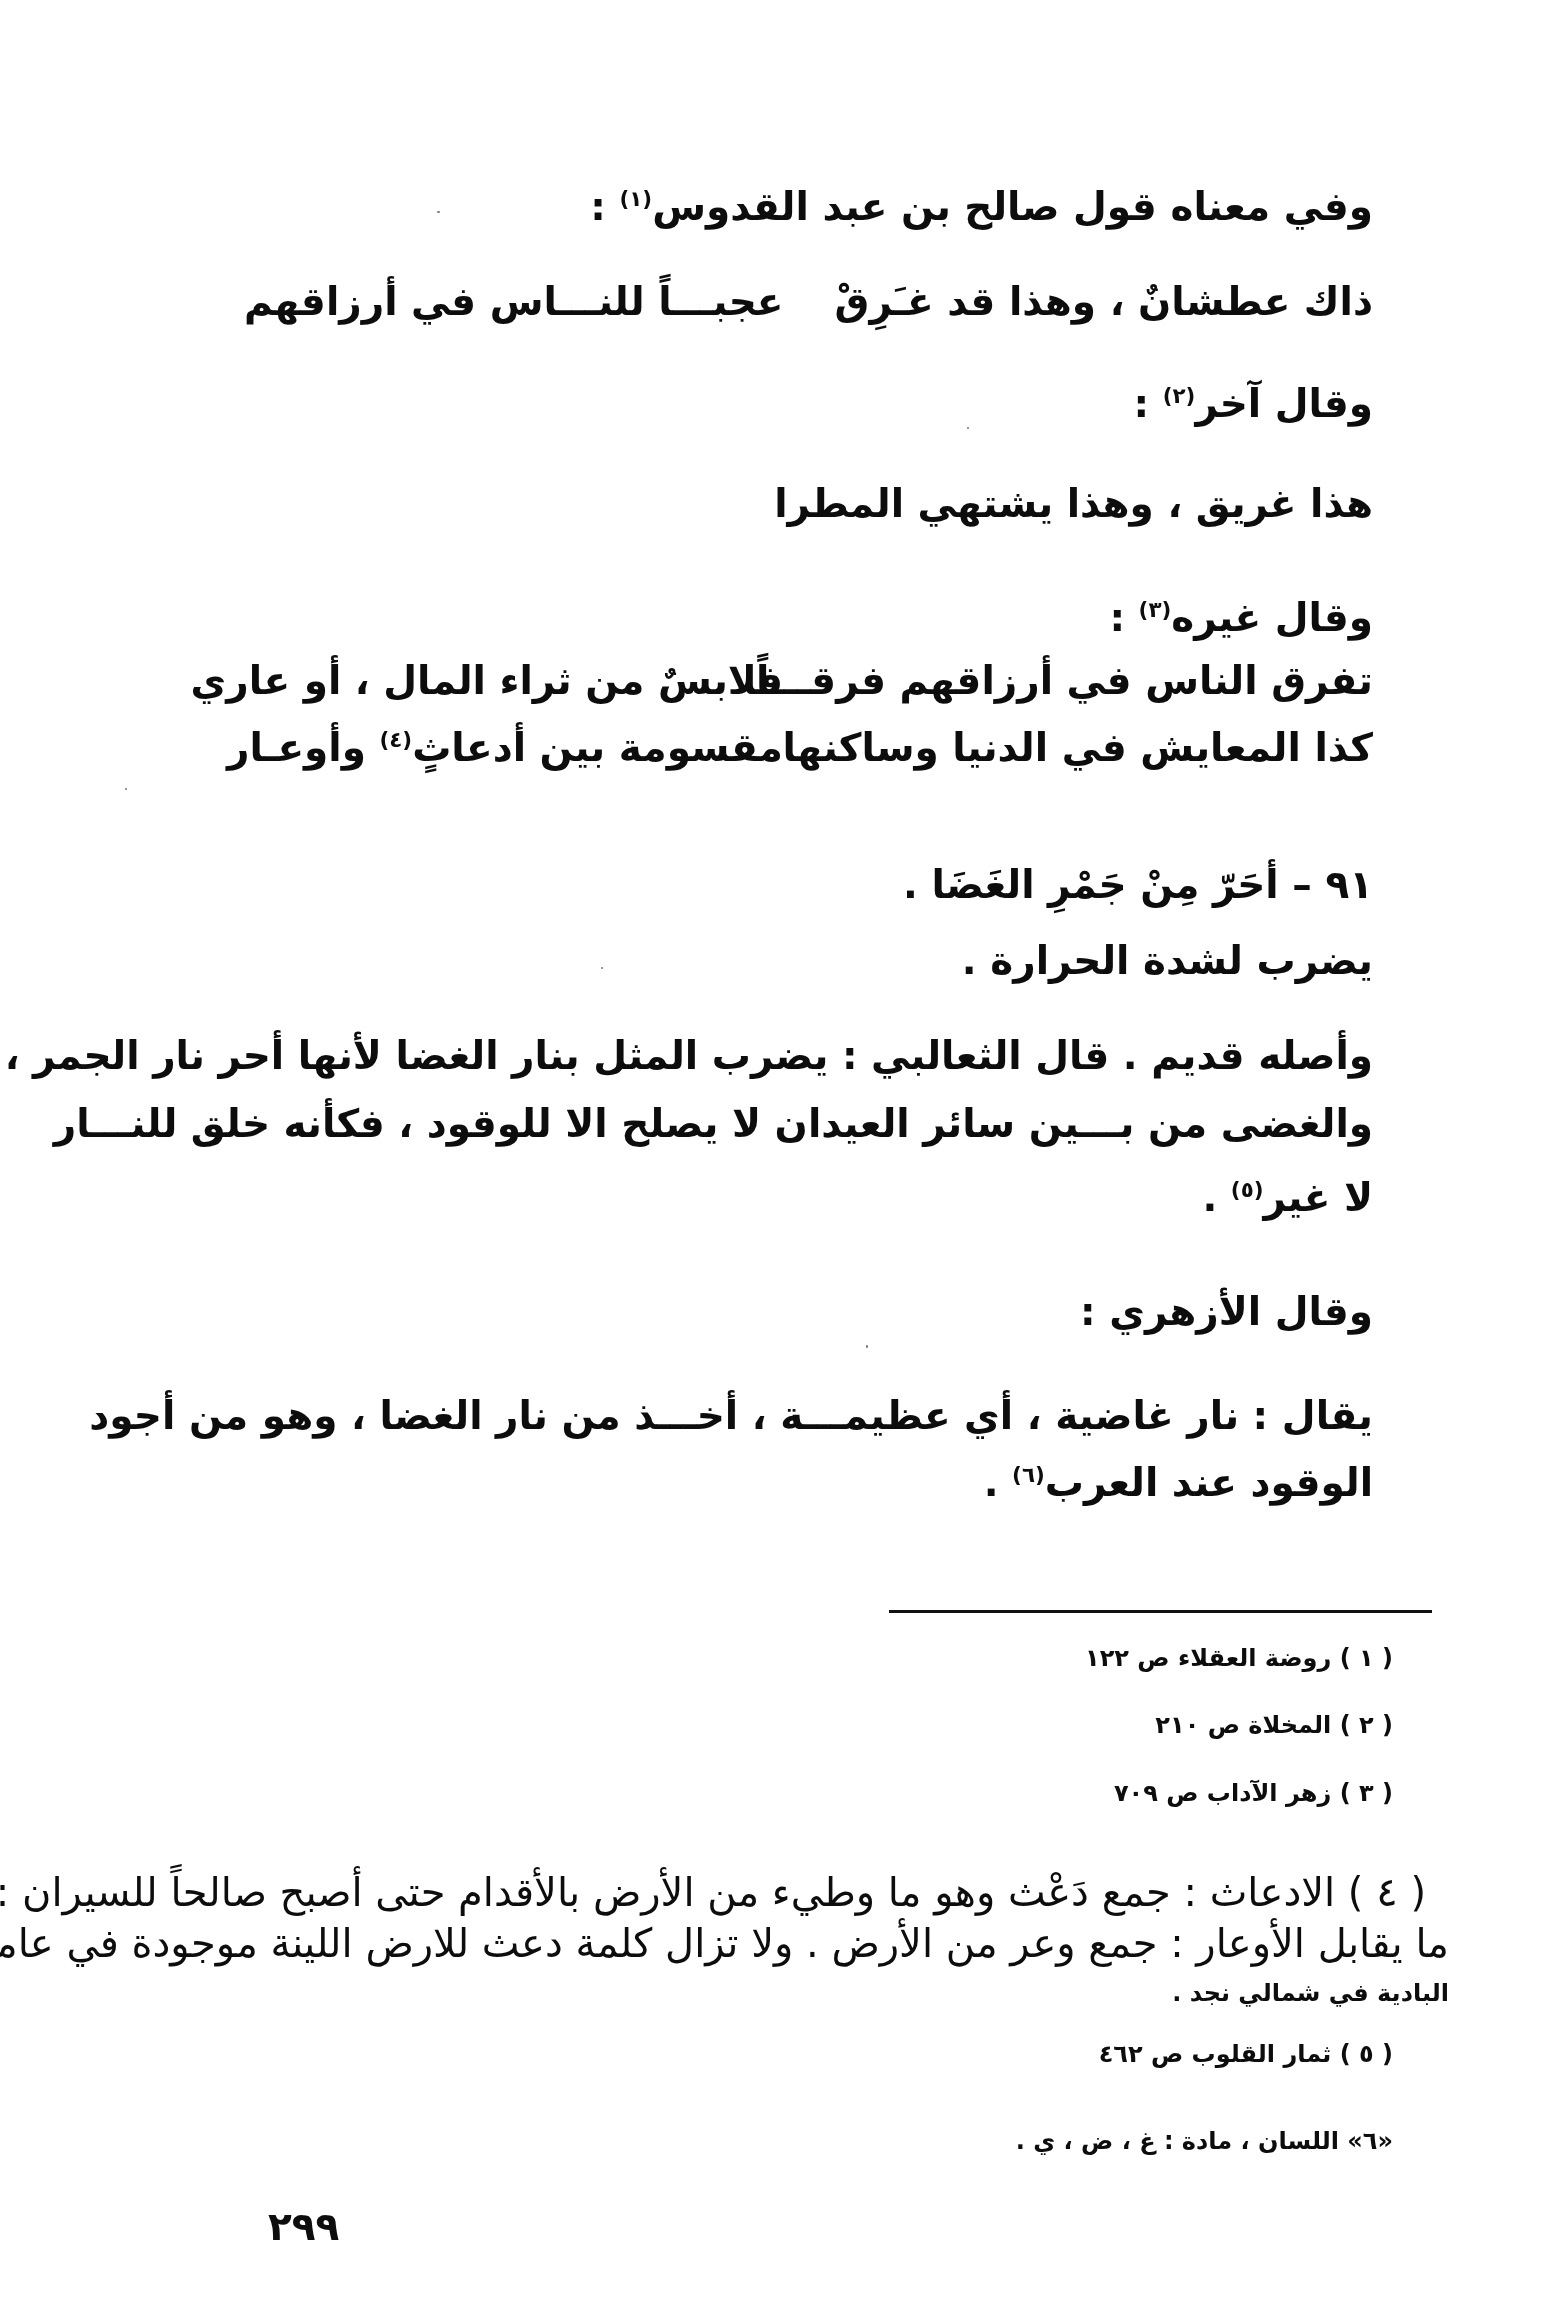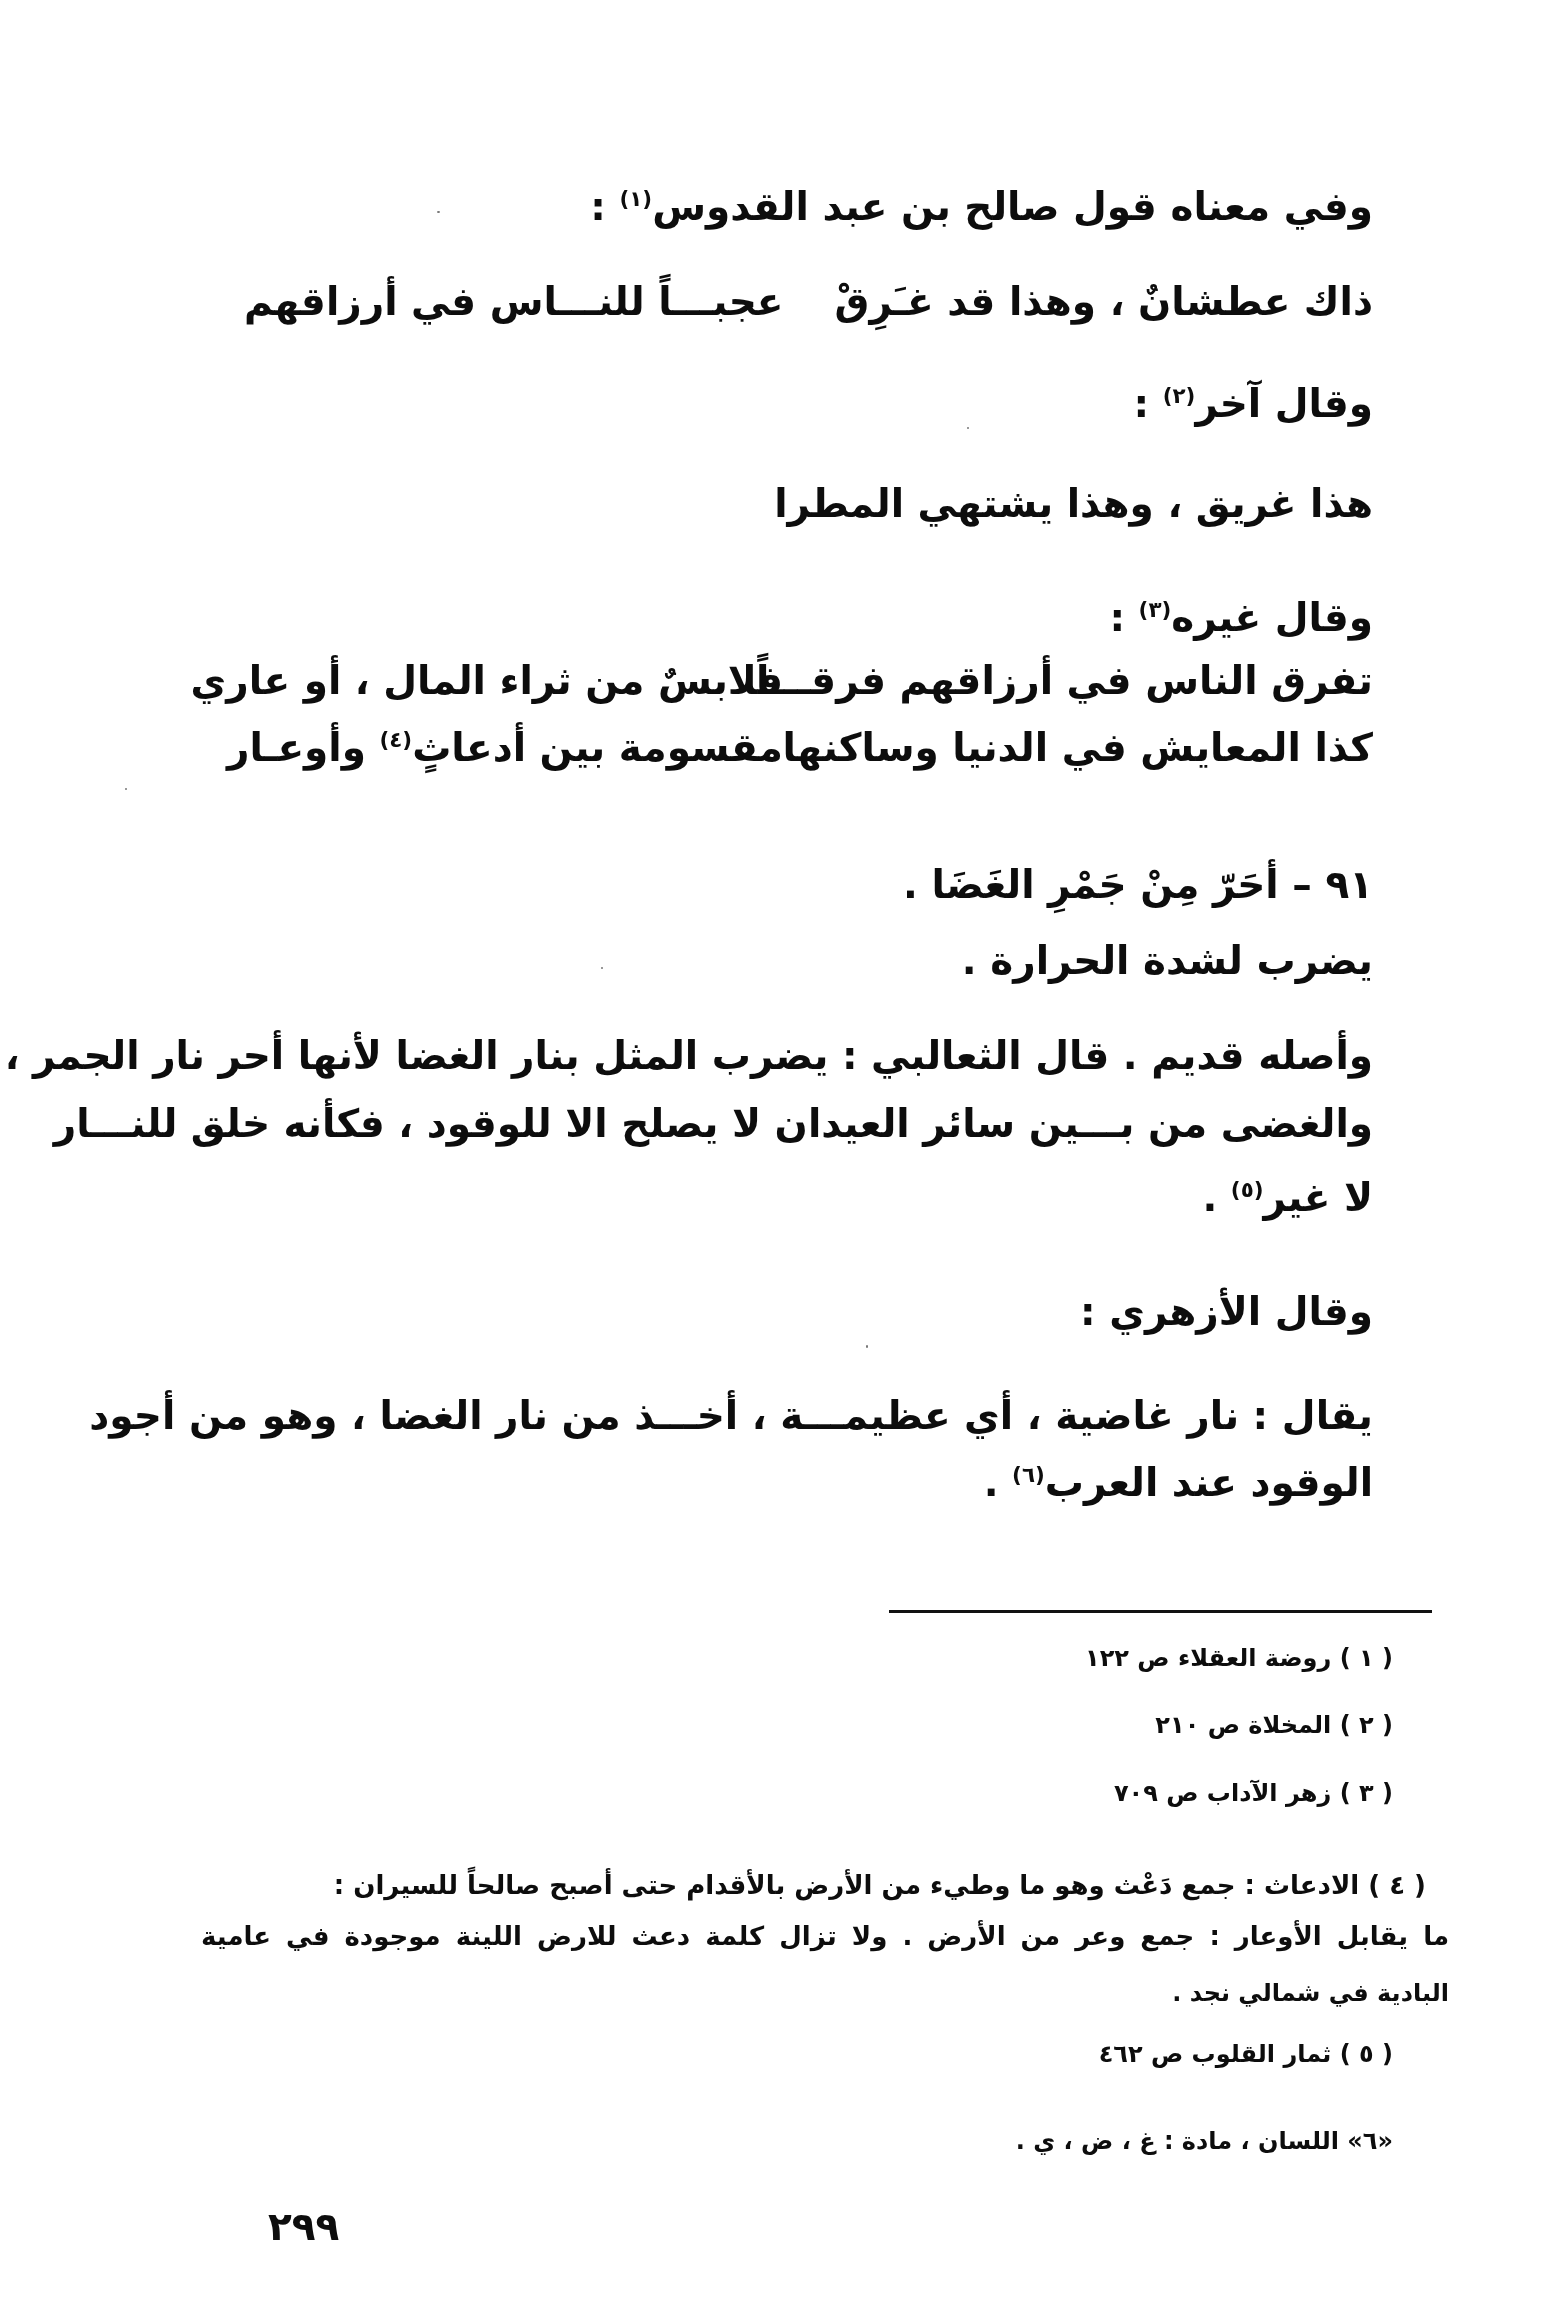--- a/index.html
+++ b/index.html
@@ -15,21 +15,21 @@
     .fn-txt { font-size: 24px; }
     .right { right: 193px; }
     sup { font-size: 0.55em; vertical-align: super; line-height: 0; }
     .verse {
       position: absolute; right: 193px; direction: rtl; display: flex; width: 1179px;
       font-size: 39px; font-weight: bold; white-space: nowrap; line-height: 1;
     }
     .verse .hemi { width: 590px; text-align: right; }
     .verse .hemi.second { text-align: right; }
     .justify { position: absolute; right: 193px; width: 1179px; direction: rtl; text-align: justify; text-align-last: justify; font-size: 39px; font-weight: bold; white-space: nowrap; line-height: 1; }
-    .justify-fn { position: absolute; right: 193px; width: 1248px; direction: rtl; text-align: justify; text-align-last: justify; font-size: 26px; font-weight: bold; white-space: nowrap; line-height: 1; }
+    .justify-fn { position: absolute; right: 193px; width: 1248px; direction: rtl; text-align: justify; text-align-last: justify; font-size: 40px; font-weight: normal; white-space: nowrap; line-height: 1; }
     .rule { position: absolute; left: 889px; top: 1610px; width: 543px; height: 3.1px; background: #111; }
     .page-no { position: absolute; left: 268px; top: 2207px; font-size: 39px; font-weight: bold; direction: rtl; line-height: 1; }
     .speck { position: absolute; background: #777; border-radius: 50%; }
   </style>
 </head>
 <body>
 
 <div class="ln body-txt right" style="top:187px;">
   <span>وفي معناه قول صالح بن عبد القدوس</span><sup>(١)</sup><span> :</span>
 </div>

